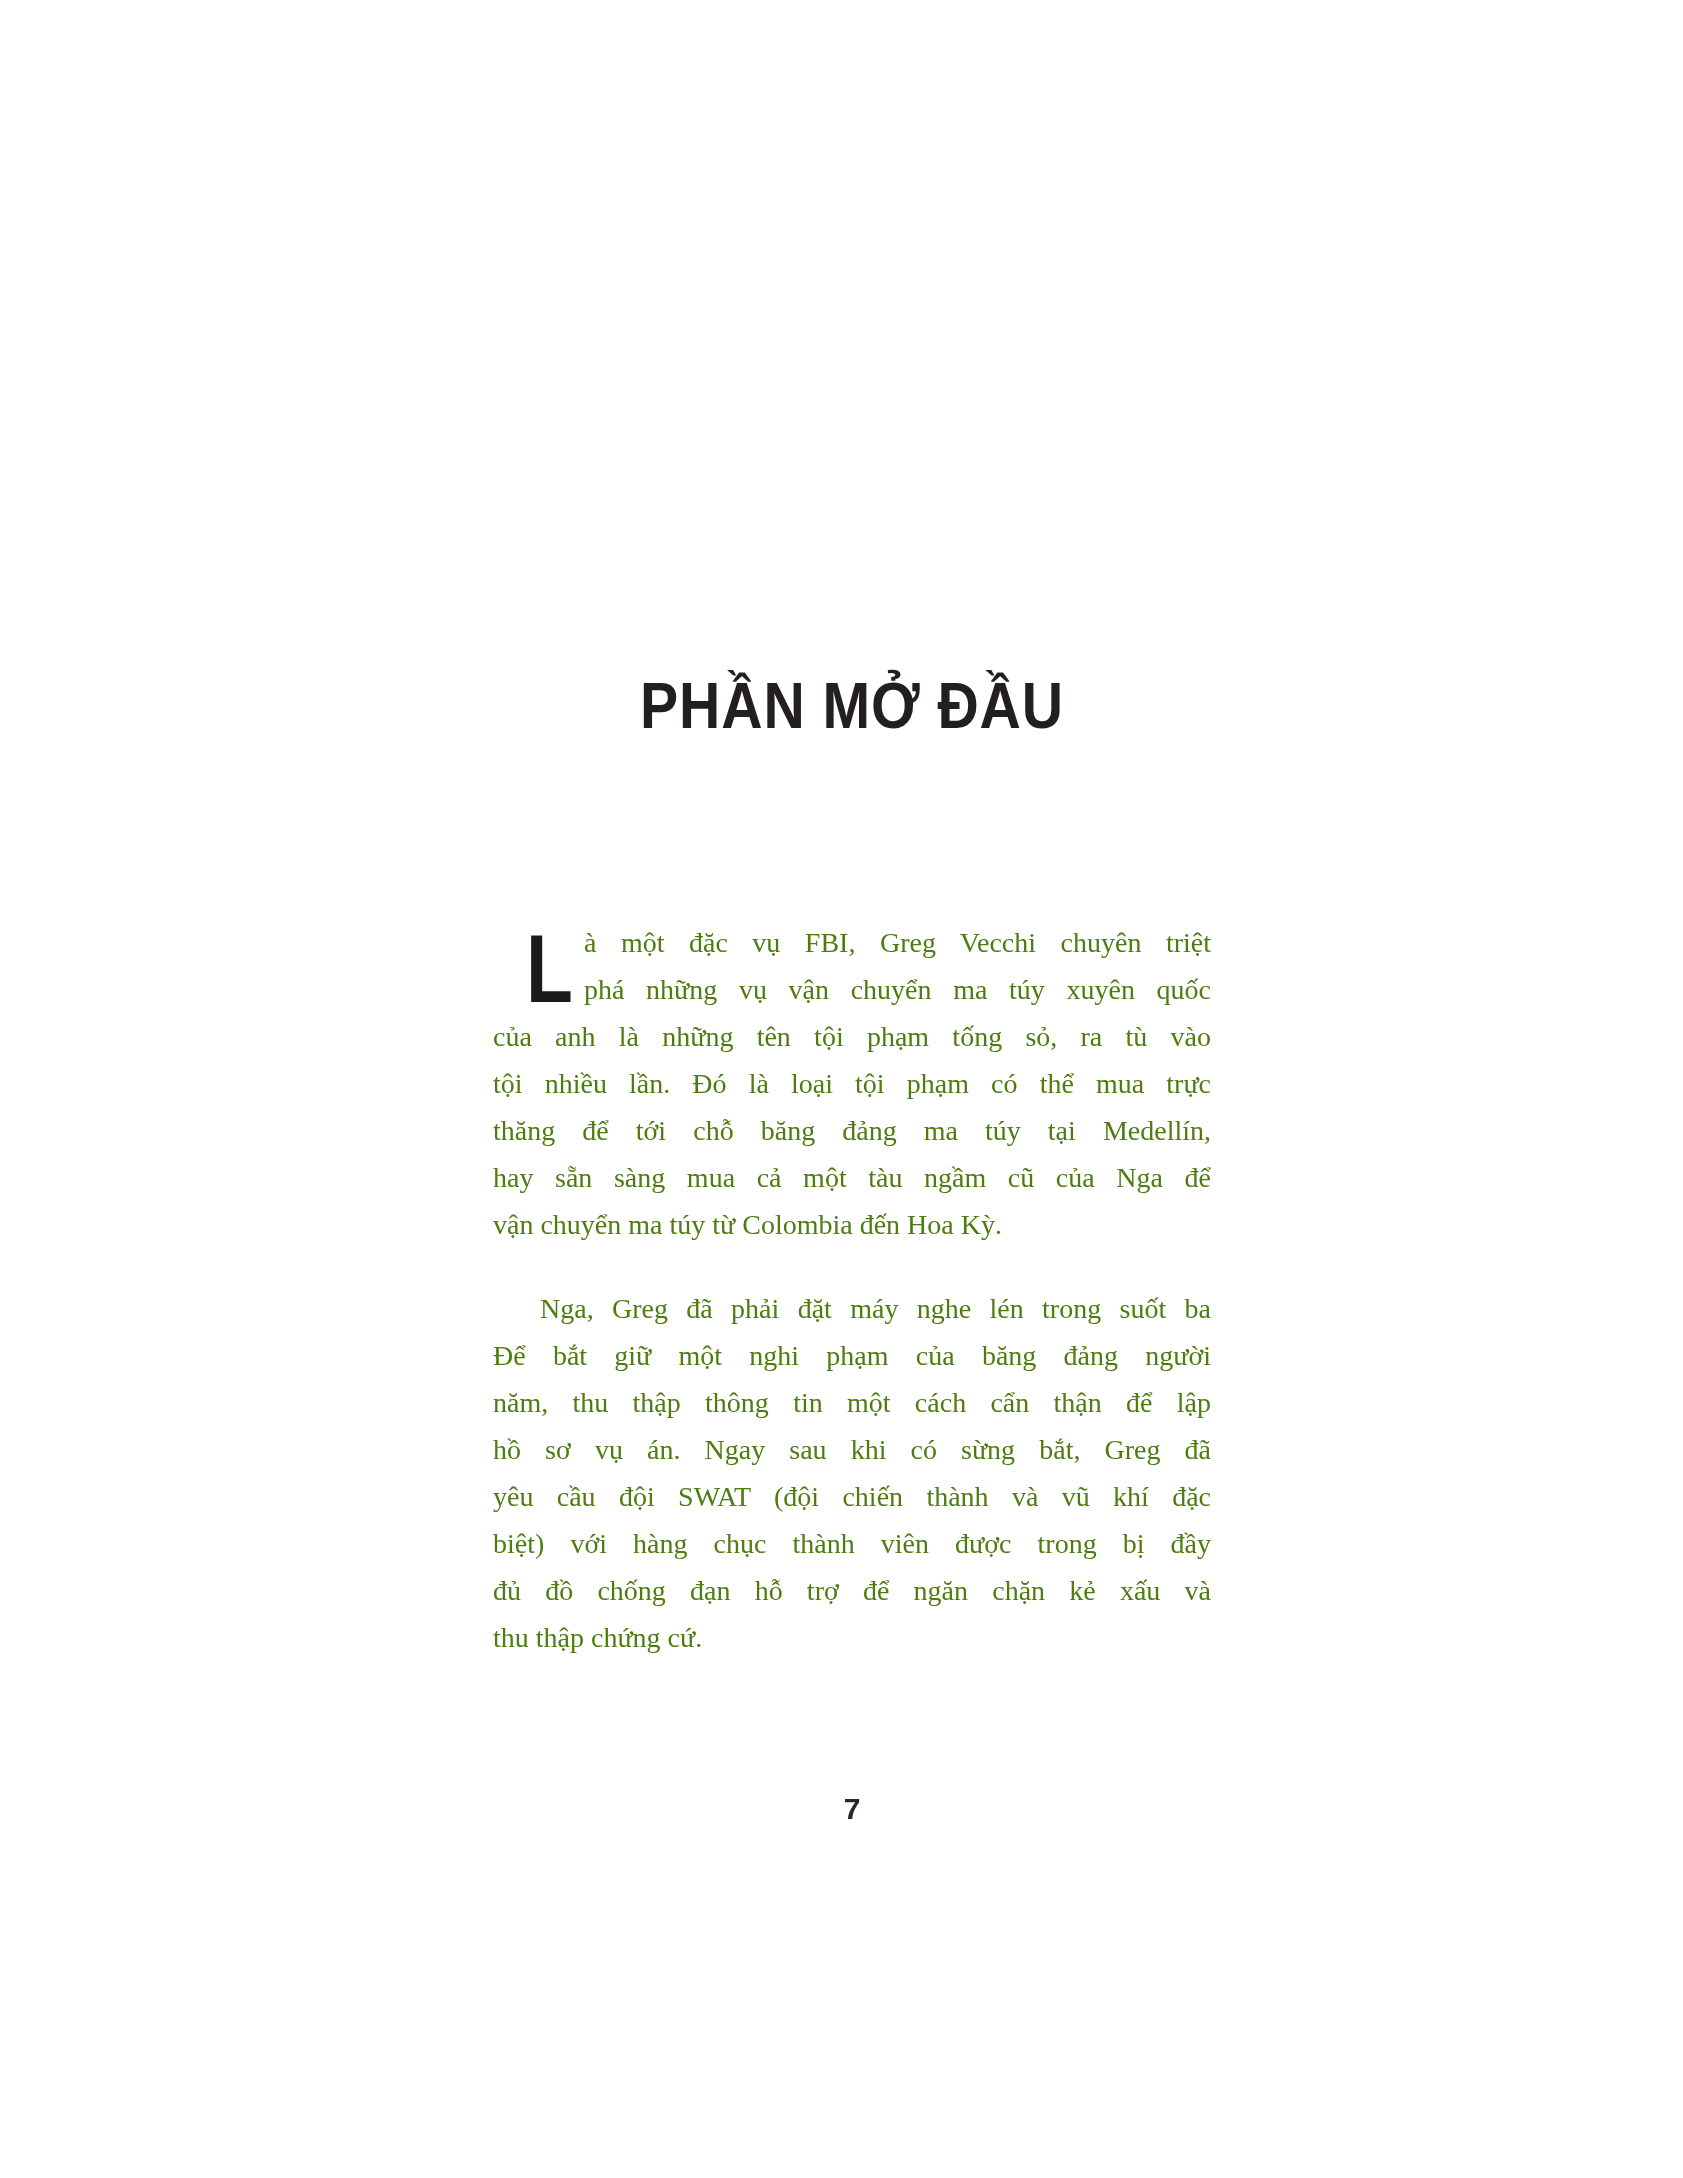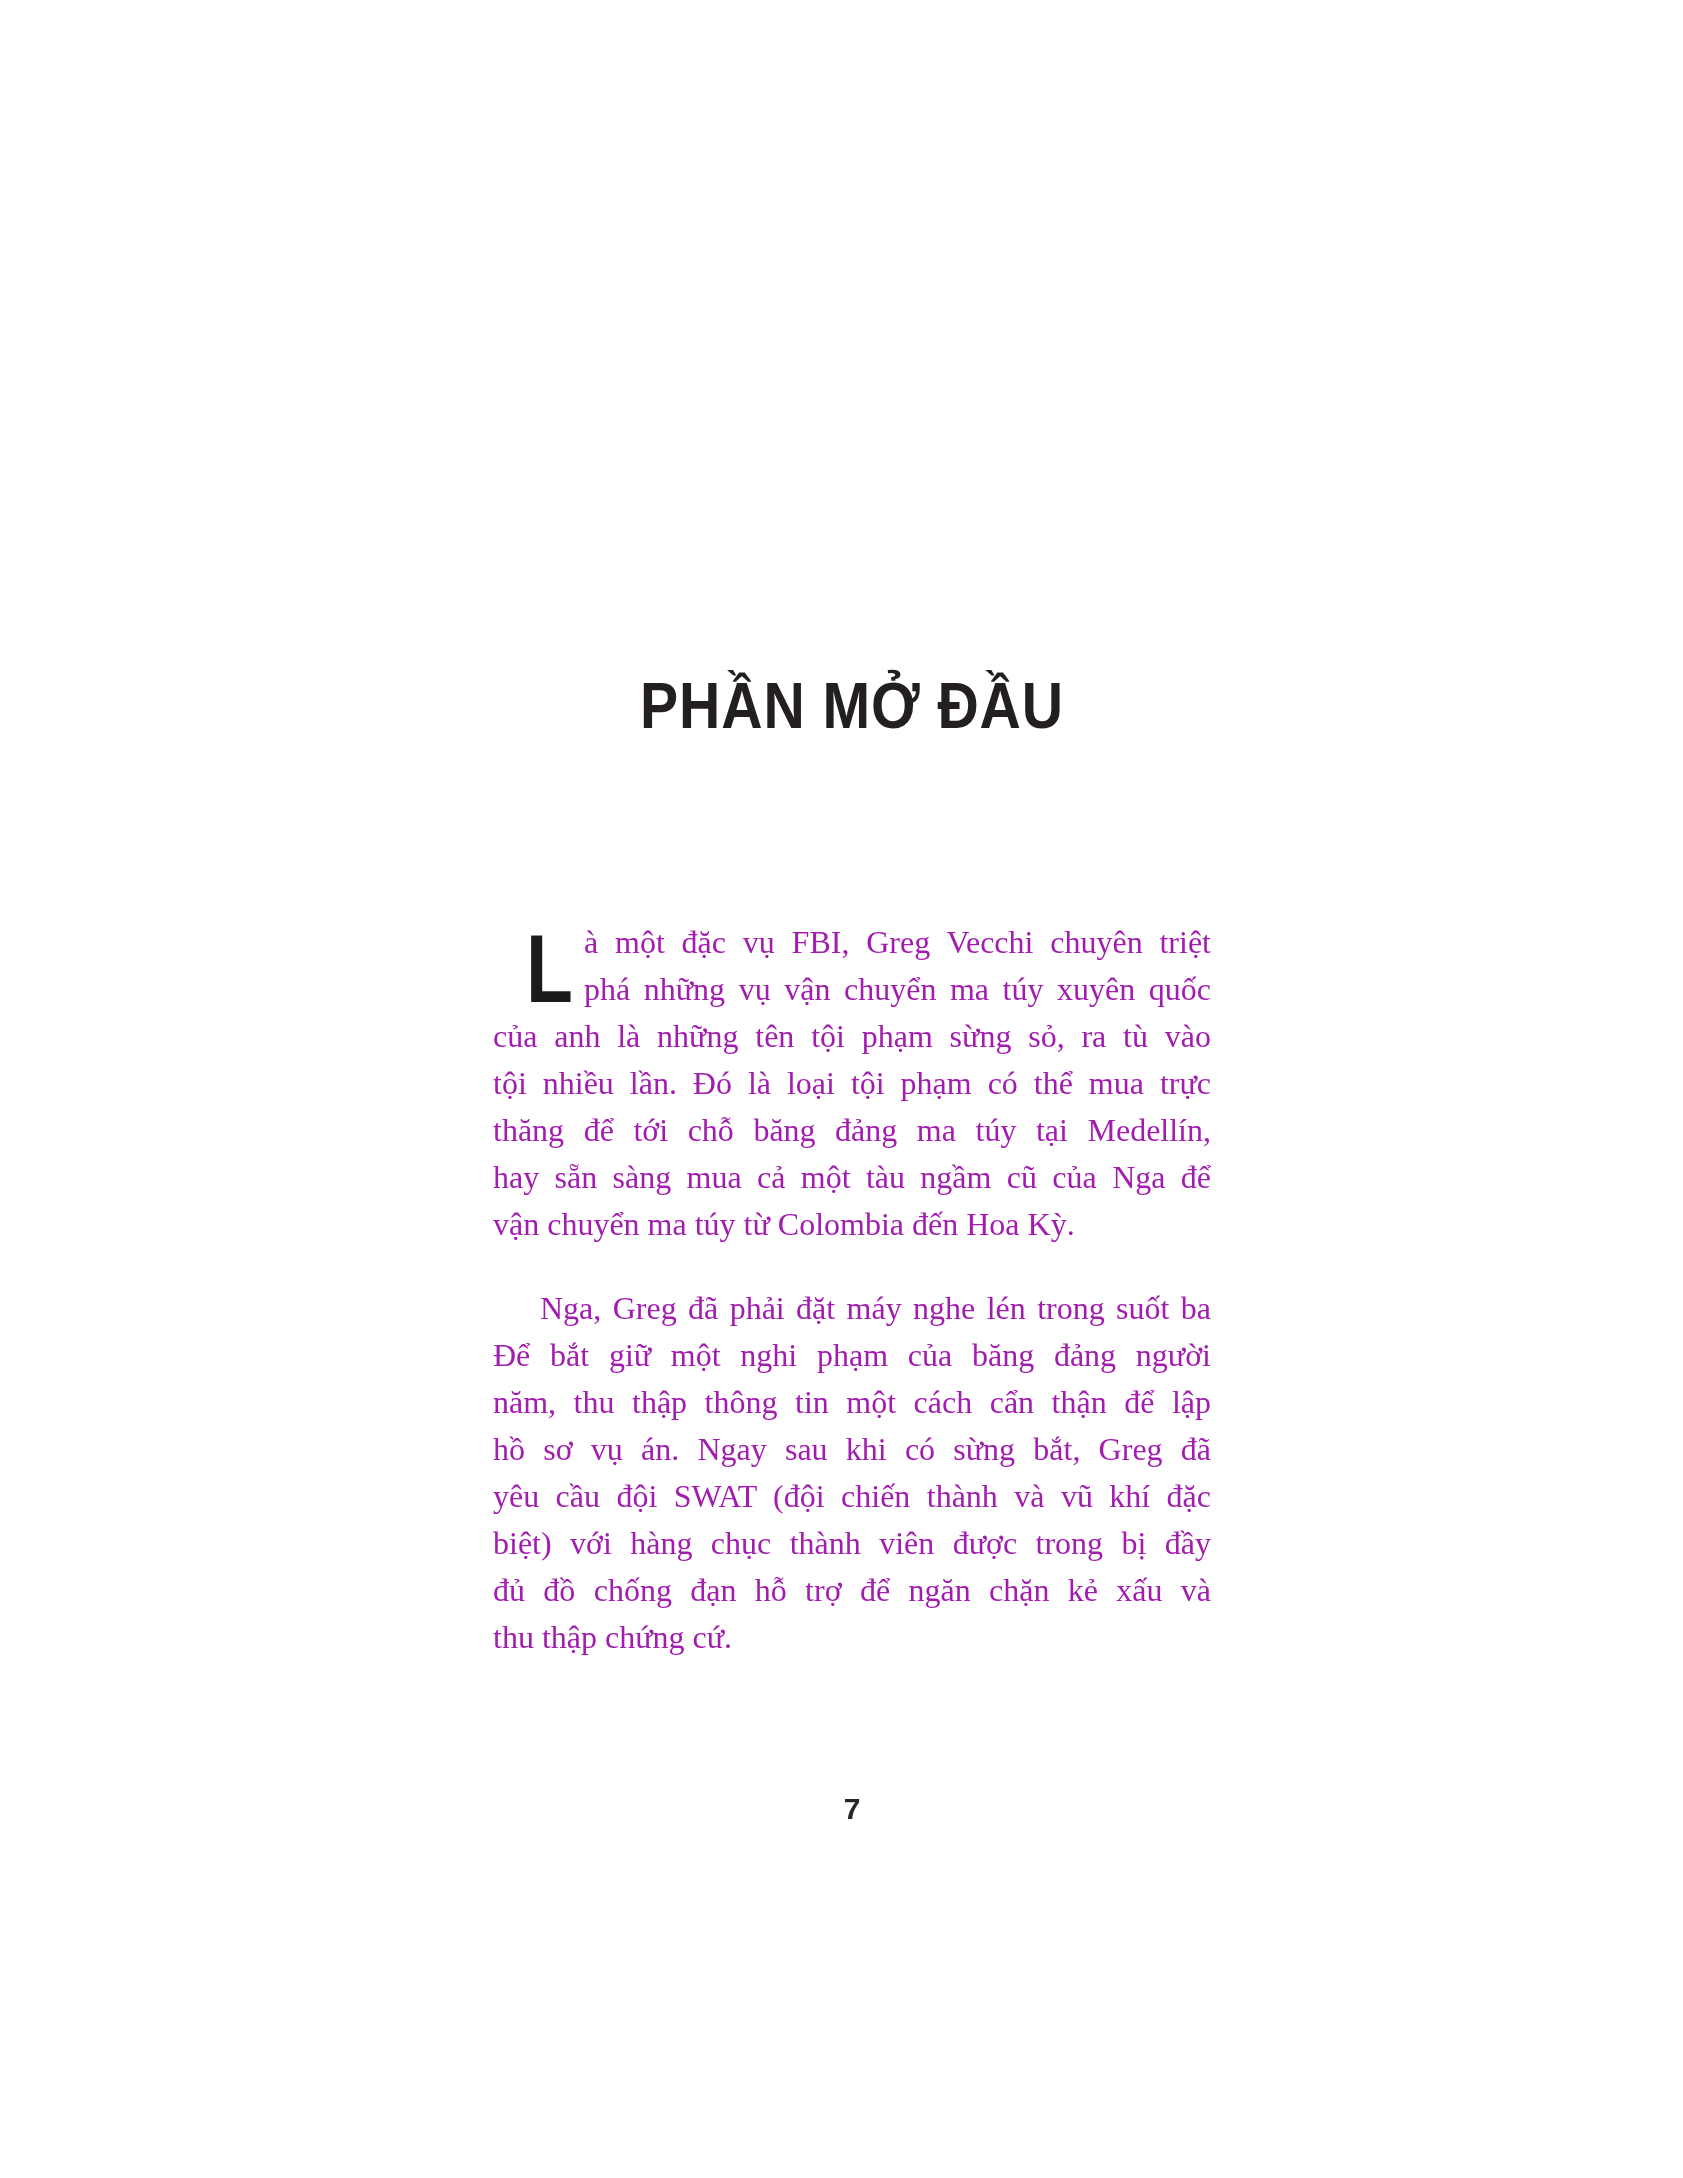--- a/index.html
+++ b/index.html
@@ -34,26 +34,26 @@
   .body-text {
     position: absolute;
     left: 493px;
     top: 919px;
     width: 718px;
     color: #201c1d;
   }
   .para { margin: 0; padding: 0; }
   .para + .para { margin-top: 37px; }
   .line {
-    font-size: 32px;
+    font-size: 28px;
     line-height: 47px;
     text-align: justify;
     text-align-last: justify;
     white-space: normal;
-    color: #a21caf;
+    color: #4d7c0f;
   }
   .line.last {
     text-align: left;
     text-align-last: left;
   }
   .para-dropcap .line:nth-child(1),
   .para-dropcap .line:nth-child(2) {
     margin-left: 91px;
   }
   .para-indent .line:first-child {
@@ -90,21 +90,21 @@
 <div class="page">
 
   <div class="chapter-title">PHẦN MỞ ĐẦU</div>
 
   <div class="drop-cap">L</div>
 
   <div class="body-text">
     <div class="para para-dropcap">
         <div class="line">à một đặc vụ FBI, Greg Vecchi chuyên triệt</div>
         <div class="line">phá những vụ vận chuyển ma túy xuyên quốc</div>
-        <div class="line">của anh là những tên tội phạm sừng sỏ, ra tù vào</div>
+        <div class="line">của anh là những tên tội phạm tống sỏ, ra tù vào</div>
         <div class="line">tội nhiều lần. Đó là loại tội phạm có thể mua trực</div>
         <div class="line">thăng để tới chỗ băng đảng ma túy tại Medellín,</div>
         <div class="line">hay sẵn sàng mua cả một tàu ngầm cũ của Nga để</div>
         <div class="line last">vận chuyển ma túy từ Colombia đến Hoa Kỳ.</div>
       </div>
     <div class="para para-indent">
         <div class="line">Nga, Greg đã phải đặt máy nghe lén trong suốt ba</div>
         <div class="line">Để bắt giữ một nghi phạm của băng đảng người</div>
         <div class="line">năm, thu thập thông tin một cách cẩn thận để lập</div>
         <div class="line">hồ sơ vụ án. Ngay sau khi có sừng bắt, Greg đã</div>

